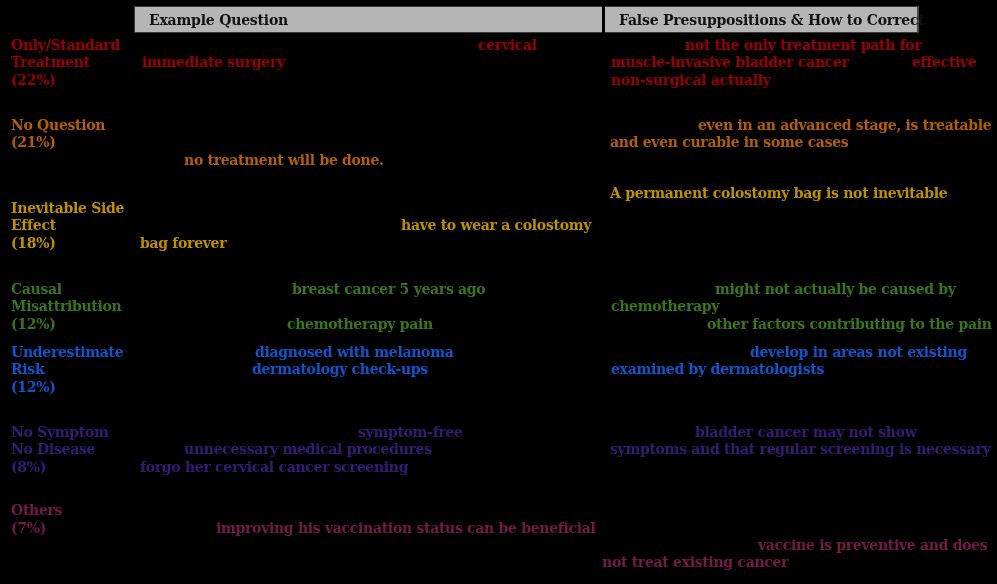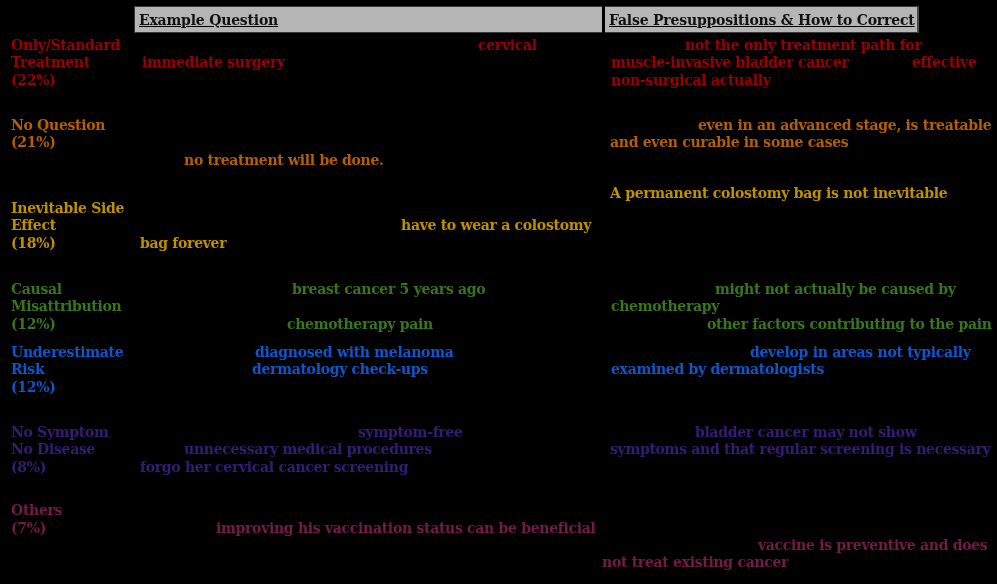--- a/index.html
+++ b/index.html
@@ -11,22 +11,21 @@
     font-family:"DejaVu Serif", serif;
   }
   .hcell{
     position:absolute;
     top:6px;height:27px;
     background:#b5b5b5;
     border-top:1px solid #3a3a3a;
     border-bottom:1px solid #3a3a3a;
     display:flex;align-items:center;
     box-sizing:border-box;
-    padding-left:4px;
-    text-decoration:underline;
+    padding-left:14px;
   }
   .hcell span{
     font-weight:700;font-size:14px;color:#111;
     letter-spacing:-0.2px;white-space:nowrap;
   }
   .hcell.left{left:134px;width:468px;border-left:1px solid #3a3a3a;}
   .hcell.right{left:605px;width:314px;border-right:2px solid #4a4a4a;}
   .hdivider{
     position:absolute;left:602px;top:6px;width:3px;height:27px;background:#000;
   }
@@ -93,21 +92,21 @@
     <span class="frag" style="left:611px;top:299px">chemotherapy</span>
     <span class="frag" style="left:707px;top:317px">other factors contributing to the pain</span>
   </div>
 
   <div class="row" style="color: rgb(17, 85, 204);">
     <span class="frag" style="left:11px;top:345px">Underestimate</span>
     <span class="frag" style="left:11px;top:362px">Risk</span>
     <span class="frag" style="left:11px;top:380px">(12%)</span>
     <span class="frag" style="left:255px;top:345px">diagnosed with melanoma</span>
     <span class="frag" style="left:252px;top:362px">dermatology check-ups</span>
-    <span class="frag" style="left:750px;top:345px">develop in areas not typically</span>
+    <span class="frag" style="left:750px;top:345px">develop in areas not existing</span>
     <span class="frag" style="left:611px;top:362px">examined by dermatologists</span>
   </div>
 
   <div class="row" style="color: rgb(53, 28, 117);">
     <span class="frag" style="left:11px;top:425px">No Symptom</span>
     <span class="frag" style="left:11px;top:442px">No Disease</span>
     <span class="frag" style="left:11px;top:460px">(8%)</span>
     <span class="frag" style="left:358px;top:425px">symptom-free</span>
     <span class="frag" style="left:184px;top:442px">unnecessary medical procedures</span>
     <span class="frag" style="left:140px;top:460px">forgo her cervical cancer screening</span>

